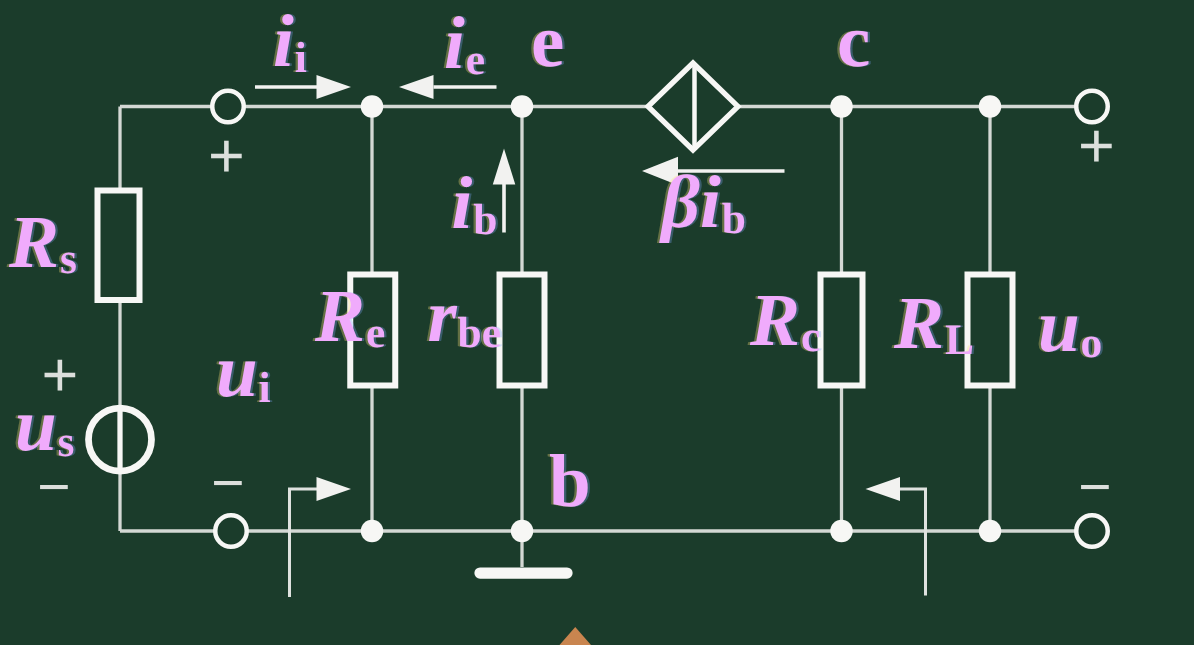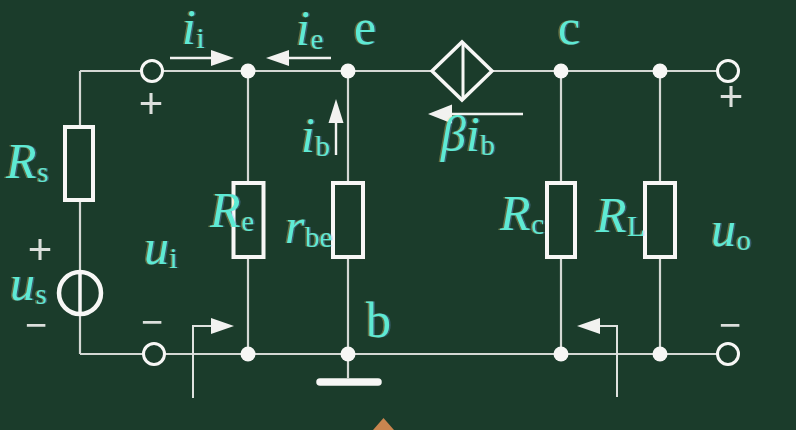--- a/index.html
+++ b/index.html
@@ -6,23 +6,23 @@
   #stage{
     position:relative;
     width:796px;height:430px;
     background:#1b3c2b;
     overflow:hidden;
     font-family:"Liberation Serif","DejaVu Serif",serif;
   }
   #stage svg{position:absolute;left:0;top:0;}
   .lbl{
     position:absolute;
-    color:#5eead4;
+    color:#f0abfc;
     font-size:50px;
-    font-weight:normal;
+    font-weight:bold;
     font-style:italic;
     line-height:1;
     white-space:nowrap;
     text-shadow:-1.5px 0 0 rgba(255,225,120,.32), 1.5px 0 0 rgba(130,170,255,.30);
   }
   .lbl .sub{
     font-size:0.58em;
     font-style:normal;
     vertical-align:-0.14em;
     margin-left:0.02em;
@@ -125,29 +125,29 @@
     </g>
 
     <line x1="320" y1="382" x2="378" y2="382" stroke="#f7f7f5" stroke-width="7.5" stroke-linecap="round"></line>
 
     <polygon points="383.5,418 373,430 394,430" fill="#c9854f"></polygon>
   </svg>
 
   <div class="lbl" style="left:6px;   top:136px;"><span>R</span><span class="sub">s</span></div>
   <div class="lbl" style="left:10px;  top:258px;text-align:right;"><span>u</span><span class="sub">s</span></div>
   <div class="lbl" style="left:144px; top:222px;"><span>u</span><span class="sub">i</span></div>
-  <div class="lbl" style="left:711px; top:192px;margin-top:12px;"><span>u</span><span class="sub">o</span></div>
+  <div class="lbl" style="left:692px; top:192px;"><span>u</span><span class="sub">o</span></div>
 
   <div class="lbl" style="left:182px; top:2px;"><span>i</span><span class="sub">i</span></div>
   <div class="lbl" style="left:296px; top:3px;"><span>i</span><span class="sub">e</span></div>
   <div class="lbl" style="left:301px; top:110px;"><span>i</span><span class="sub">b</span></div>
   <div class="lbl" style="left:441px; top:109px;"><span>βi</span><span class="sub">b</span></div>
 
   <div class="lbl" style="left:190px; top:185px;margin-left:20px;"><span>R</span><span class="sub">e</span></div>
-  <div class="lbl" style="left:285px; top:201px;"><span>r</span><span class="sub">be</span></div>
+  <div class="lbl" style="left:285px; top:185px;"><span>r</span><span class="sub">be</span></div>
   <div class="lbl" style="left:500px; top:188px;"><span>R</span><span class="sub">c</span></div>
   <div class="lbl" style="left:596px; top:190px;"><span>R</span><span class="sub">L</span></div>
 
 
   <div class="lbl upright" style="left:354px; top:2px;"><span>e</span></div>
   <div class="lbl upright" style="left:558px; top:2px;"><span>c</span></div>
   <div class="lbl upright" style="left:366px; top:295px;"><span>b</span></div>
 
   <div class="sign" style="left:151px; top:106px;">+</div>
   <div class="sign minus" style="left:152px; top:324px;">−</div>

